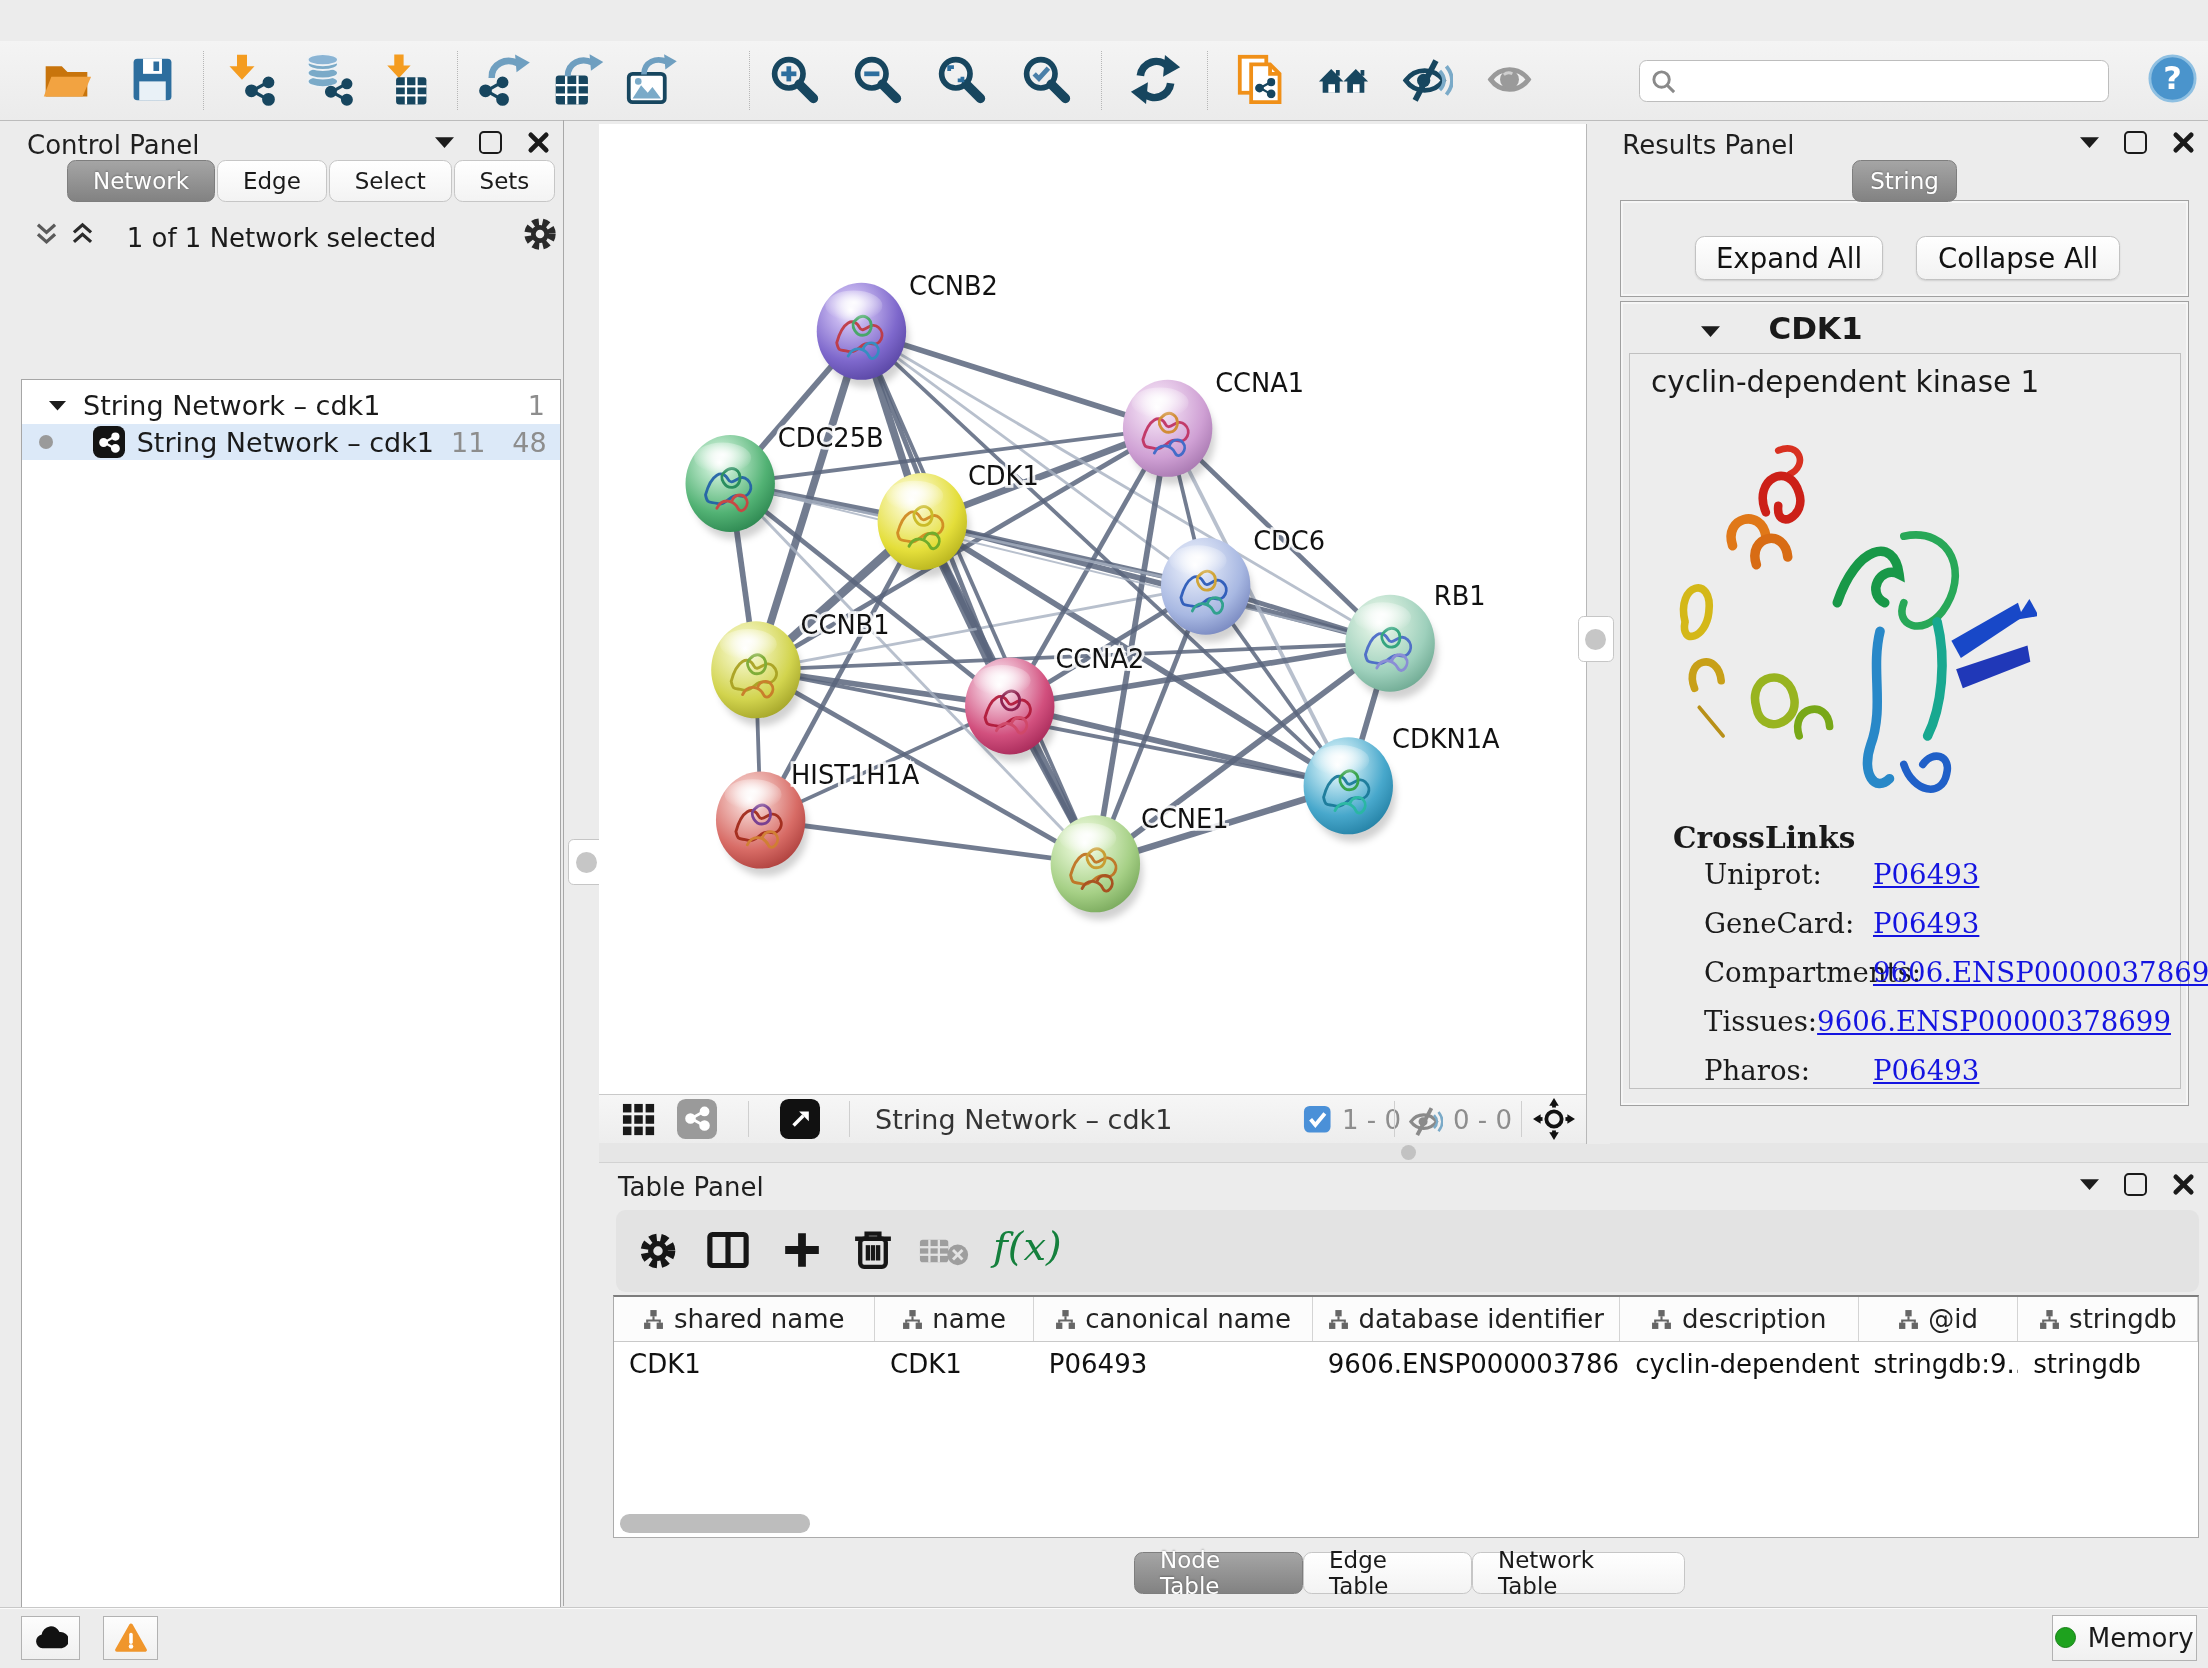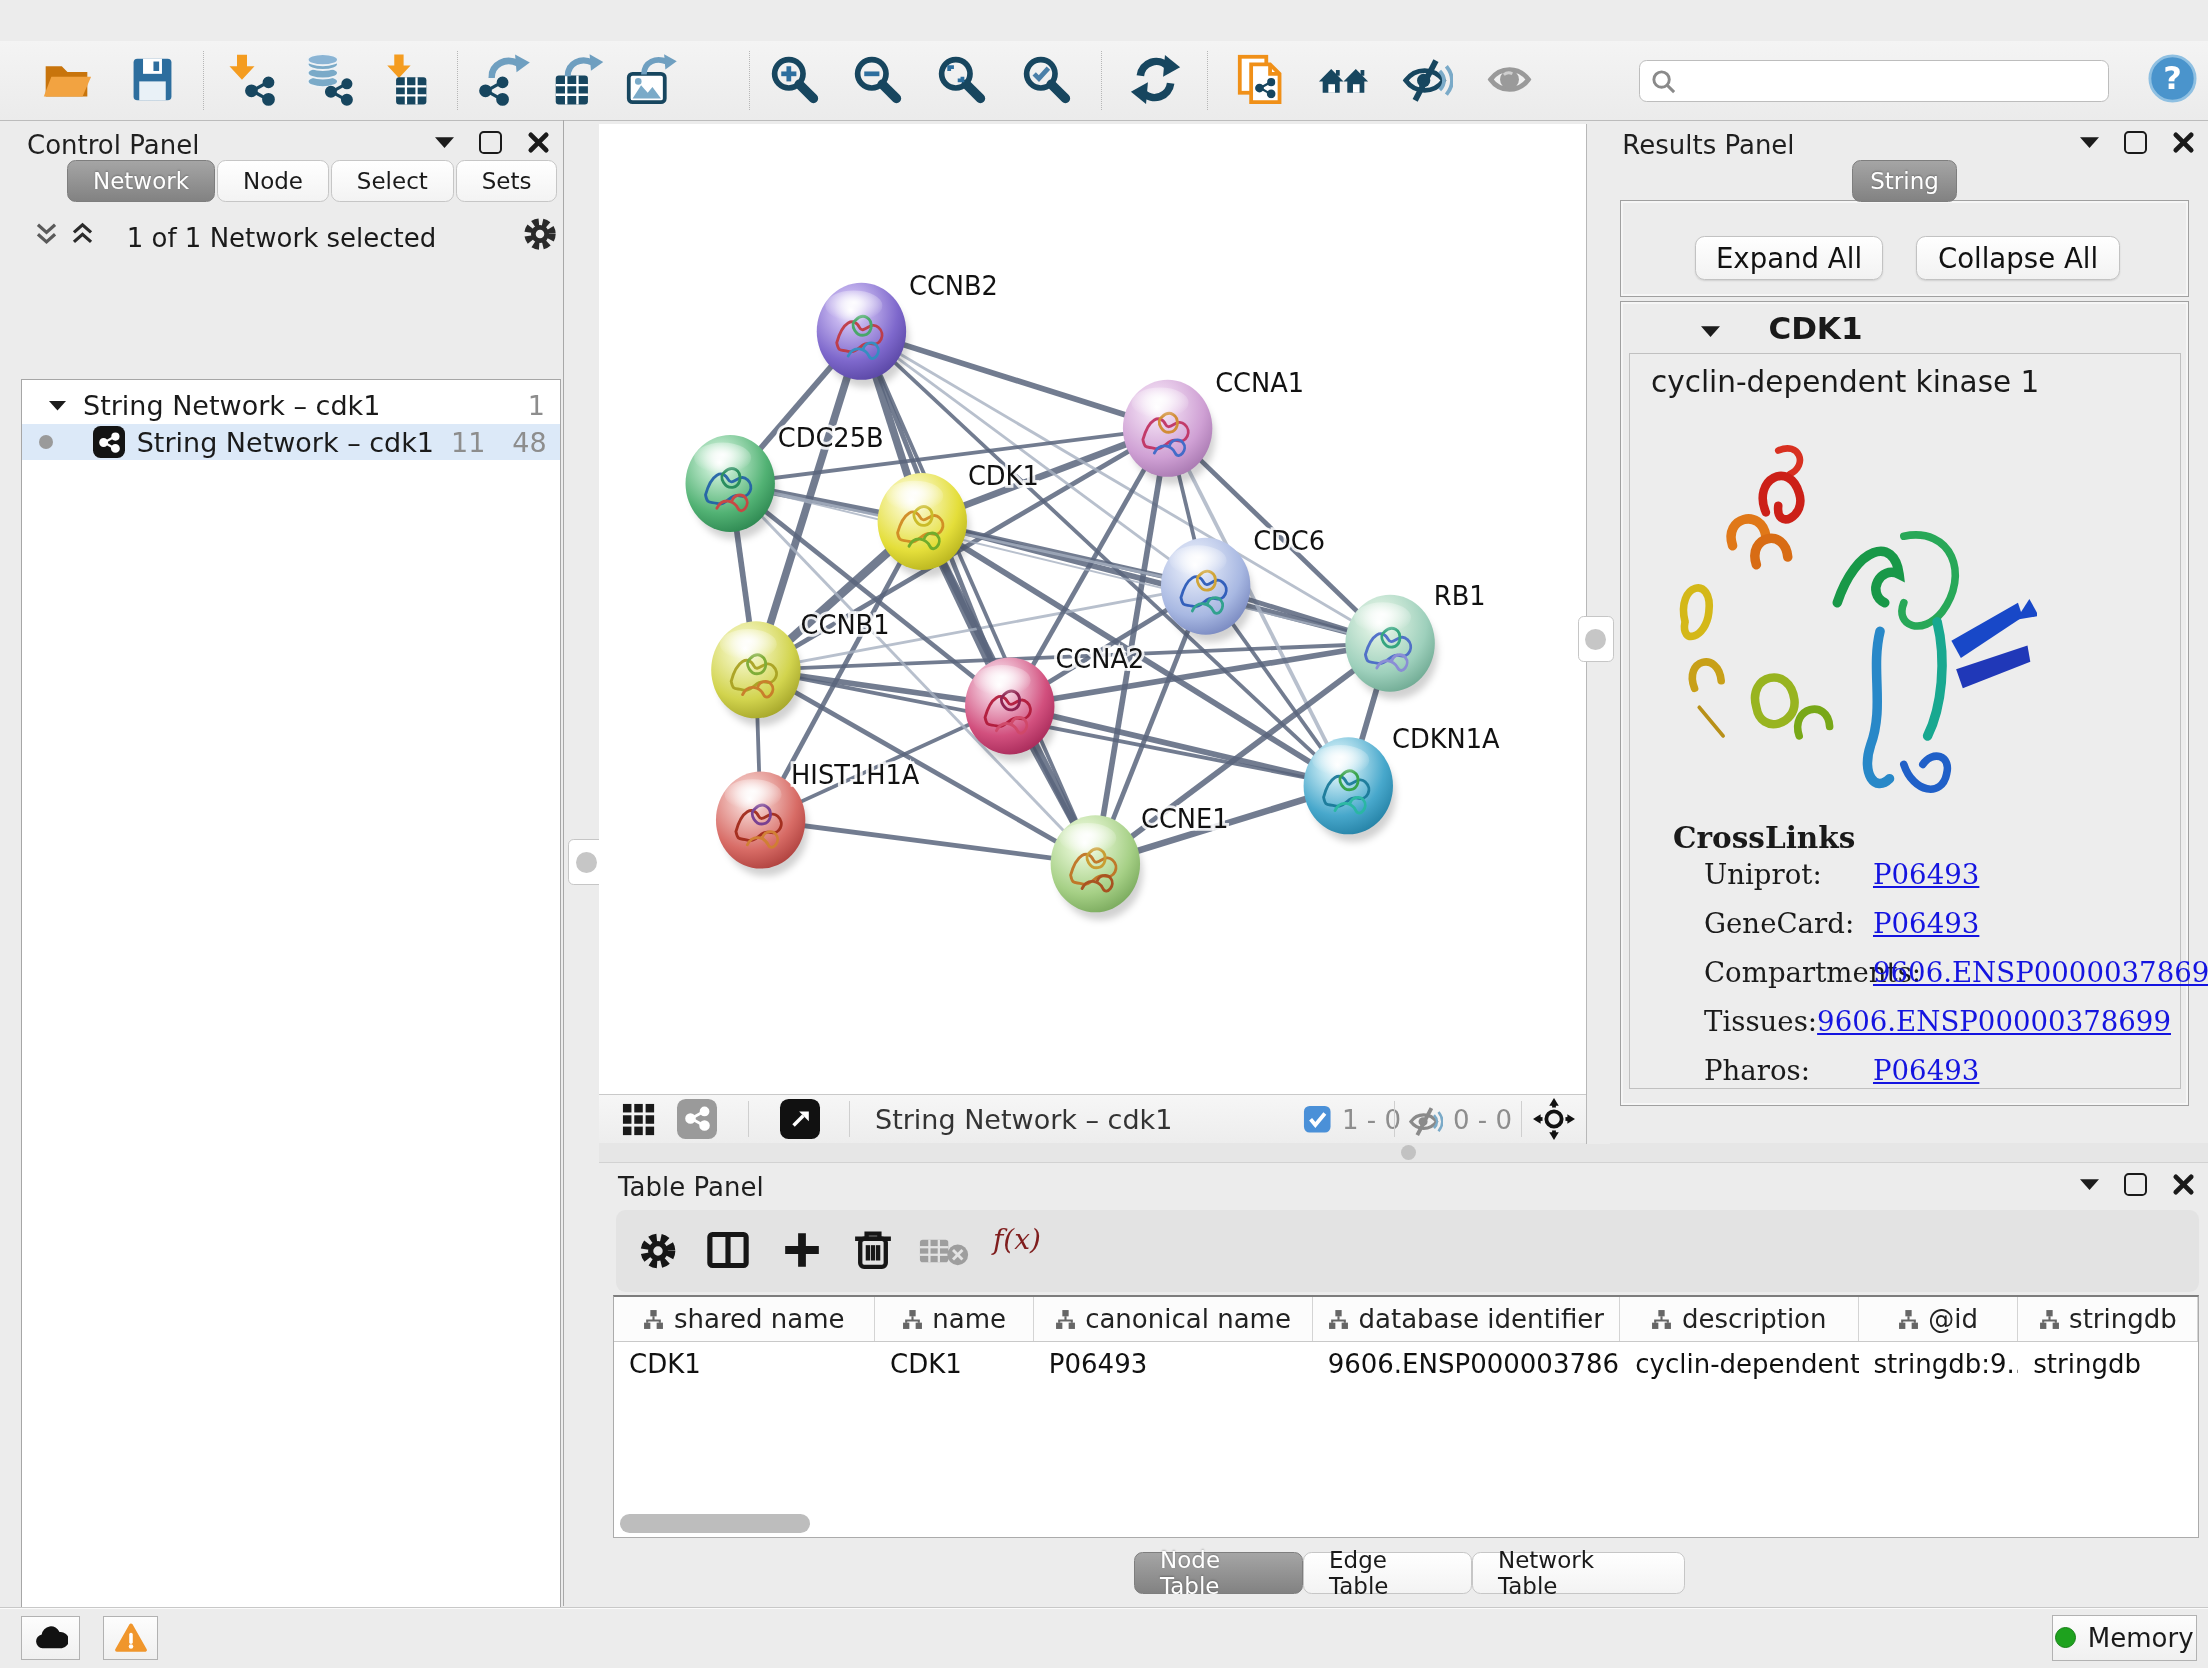--- a/index.html
+++ b/index.html
@@ -263,21 +263,21 @@
       <svg width="19" height="13.3" viewBox="0 0 18 12">
           <use href="#tridown"></use>
         </svg>
       <div class="restore-ic"></div>
       <svg width="23" height="23" viewBox="0 0 24 24">
           <use href="#xicon"></use>
         </svg>
     </div>
     <div class="abs" style="left:67px;top:40px;display:flex;gap:1.9px">
         <div class="tab sel">Network</div>
-        <div class="tab">Node</div>
+        <div class="tab">Edge</div>
         <div class="tab">Select</div>
         <div class="tab">Sets</div>
       </div>
 
     <svg class="abs" style="left:34px;top:101px" width="25" height="28.5" viewBox="0 0 26 30">
       <g stroke="#5a5a5a" stroke-width="3.4" fill="none">
           <polyline points="4,4 13,12 22,4"></polyline>
           <polyline points="4,14 13,22 22,14"></polyline>
         </g>
     </svg>
@@ -749,21 +749,21 @@
           <line x1="2" y1="22" x2="32" y2="22"></line>
           <line x1="12" y1="6" x2="12" y2="30"></line>
           <line x1="22" y1="6" x2="22" y2="30"></line>
         </g>
       <circle cx="42" cy="22" r="11" fill="#9e9e9e"></circle>
       <g stroke="#e3e3e3" stroke-width="3">
           <line x1="37" y1="17" x2="47" y2="27"></line>
           <line x1="47" y1="17" x2="37" y2="27"></line>
         </g>
     </svg>
-    <div class="abs serif" style="left:377px;top:13.3px;font-size:28px;font-style:italic;color:#7f1d1d">f(x)</div>
+    <div class="abs serif" style="left:377px;top:13.3px;font-size:40px;font-style:italic;color:#15803d">f(x)</div>
   </div>
   <div class="abs tbl">
     <div class="tbl-head" id="tbl-head">
         <div class="th" style="width: 263px; align-items: center;">
           <svg width="21" height="21" viewBox="0 0 20 20">
             <use href="#treeglyph"></use>
           </svg>
           <span>shared name</span>
         </div>
         <div class="th" style="width: 160px;">

